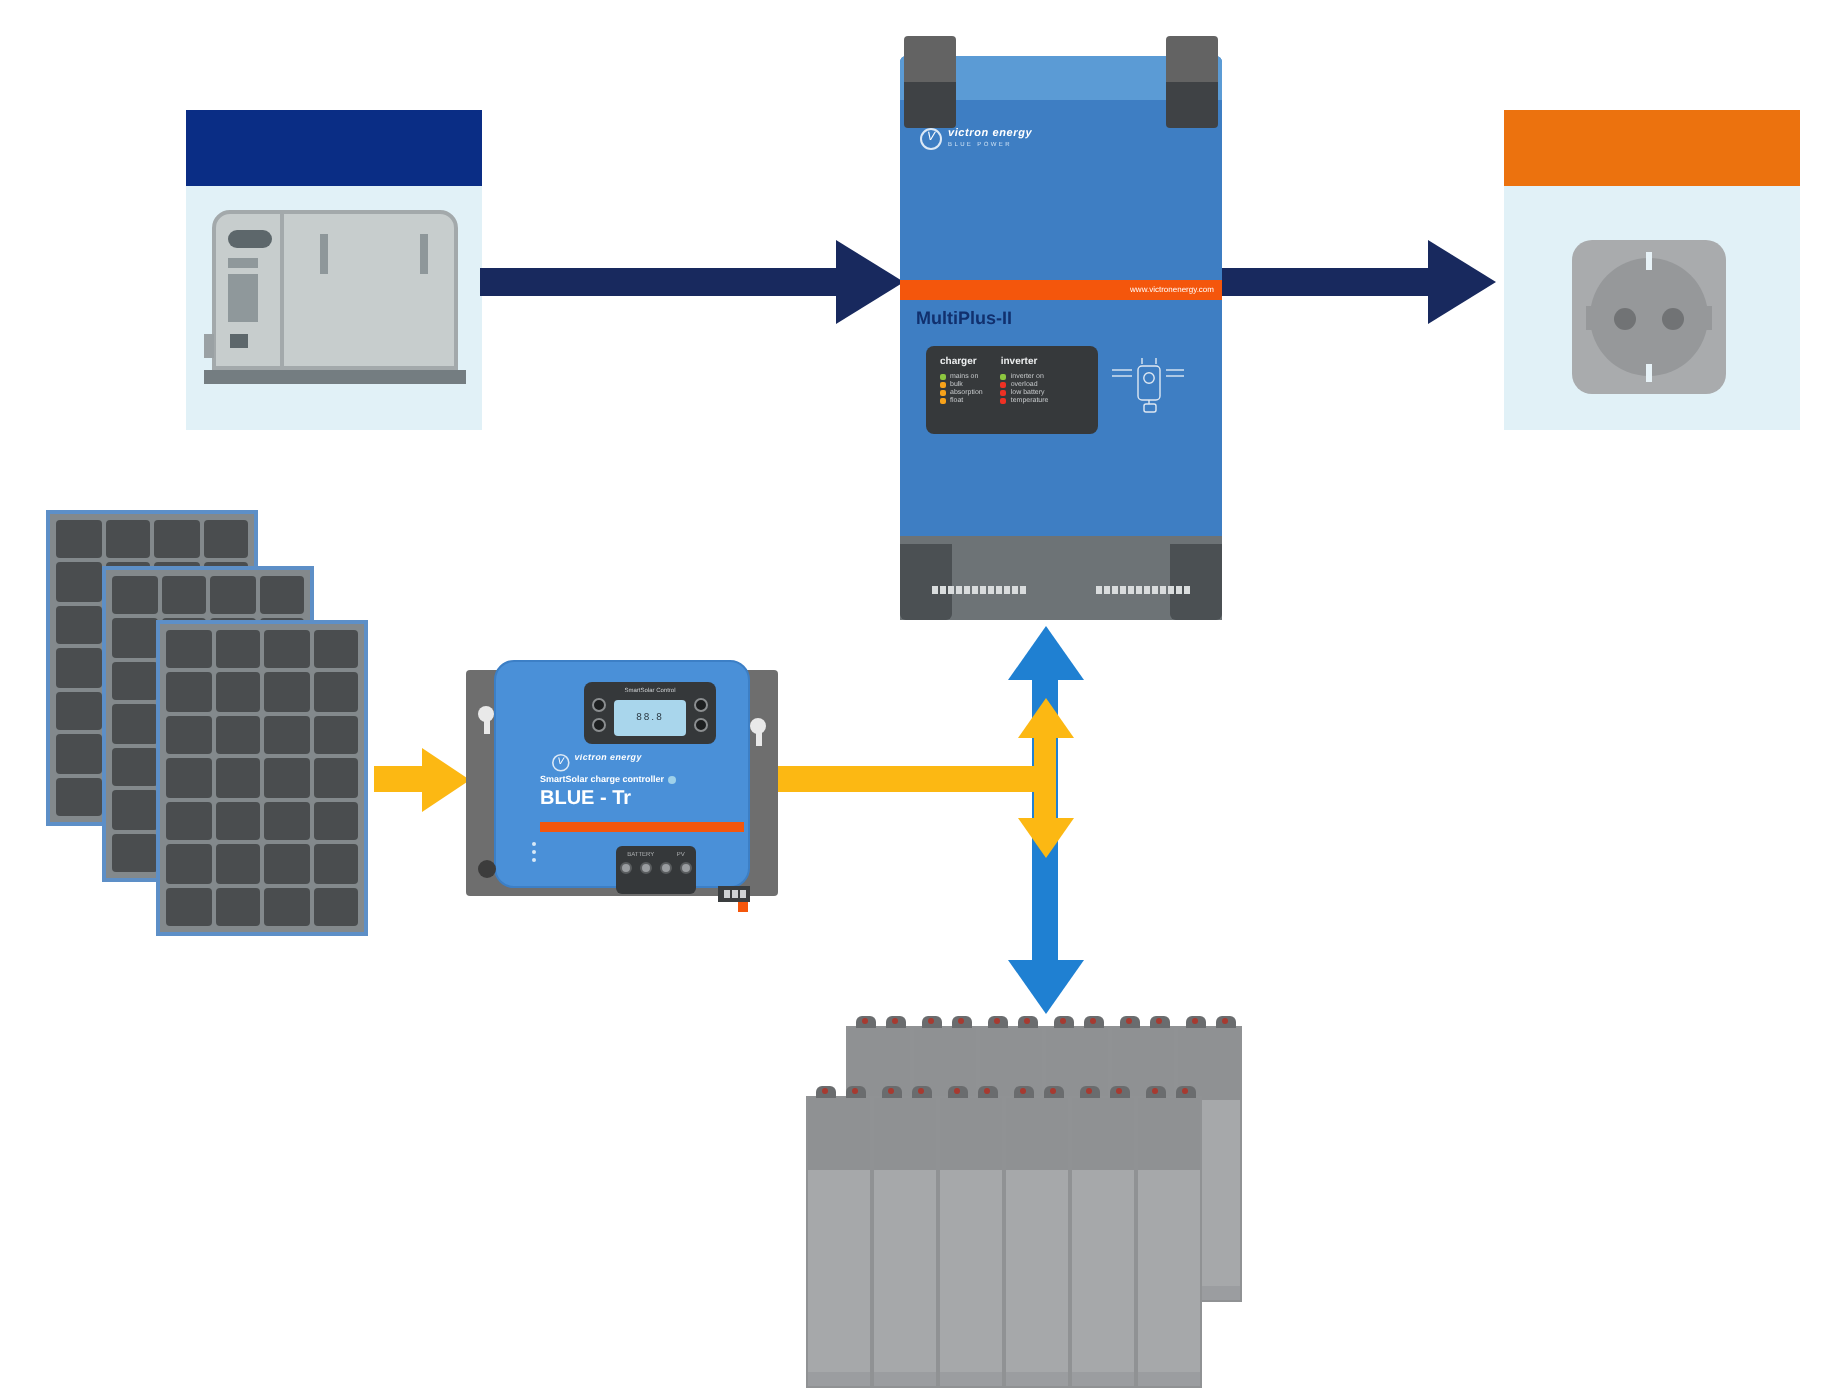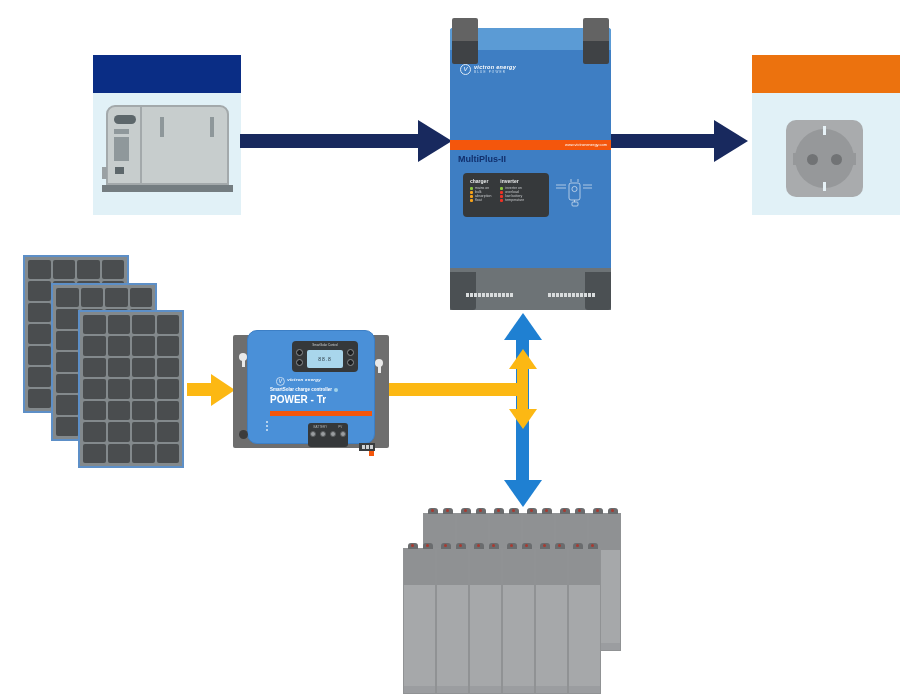--- a/index.html
+++ b/index.html
@@ -385,21 +385,21 @@
         <div class="knob" style="left:4px;top:8px;"></div>
         <div class="knob" style="left:4px;top:18px;"></div>
         <div class="knob" style="left:55px;top:8px;"></div>
         <div class="knob" style="left:55px;top:18px;"></div>
       </div>
       <div class="vlogo mppt-brand">
         <span class="roundel">V</span>
         <span class="vl-main">victron energy</span>
       </div>
       <div class="mppt-line"><b>SmartSolar charge controller</b><span class="bt-dot"></span></div>
-      <div class="mppt-model">POWER - Tr</div>
+      <div class="mppt-model">BLUE - Tr</div>
       <div class="mppt-stripe"></div>
       <div class="mppt-leds">
           <i></i>
           <i></i>
           <i></i>
         </div>
       <div class="mppt-term">
         <div class="term-lbls">
           <span>BATTERY</span>
           <span>PV</span>

